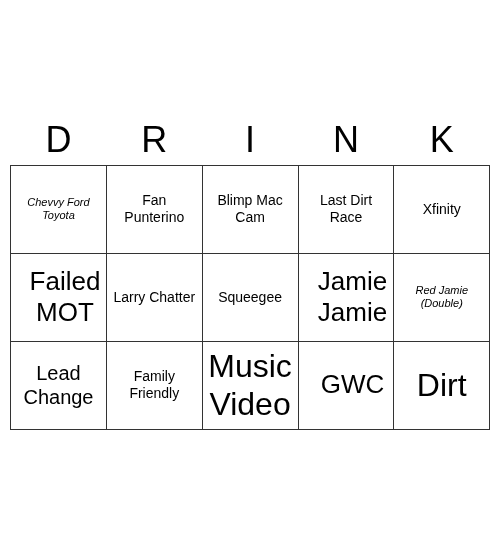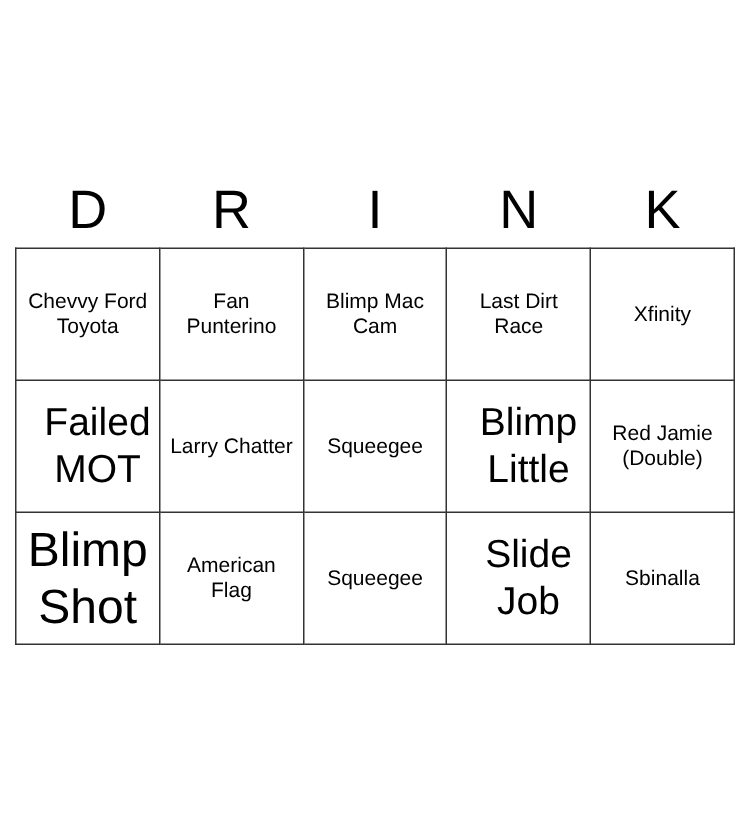--- a/index.html
+++ b/index.html
@@ -29,21 +29,21 @@
       width: 96px;
       height: 88px;
       text-align: center;
       vertical-align: middle;
       padding: 4px;
     }
     .cell-text {
       display: block;
       line-height: 1.2;
     }
-    .size-small { font-size: 14px; }
+    .size-small { font-size: 11px; font-style: italic; }
     .size-medium { font-size: 14px; }
     .size-large { font-size: 20px; }
     .size-xlarge { font-size: 26px; margin-left: 13px; }
     .size-xxlarge { font-size: 32px; }
   </style>
 </head>
 <body>
 
 <table class="bingo-card">
   <thead>
@@ -77,37 +77,37 @@
         <td>
           <span class="cell-text size-xlarge">Failed MOT</span>
         </td>
         <td>
           <span class="cell-text size-medium">Larry Chatter</span>
         </td>
         <td>
           <span class="cell-text size-medium">Squeegee</span>
         </td>
         <td>
-          <span class="cell-text size-xlarge">Blimp Little</span>
+          <span class="cell-text size-xlarge">Jamie Jamie</span>
         </td>
         <td>
           <span class="cell-text size-small">Red Jamie (Double)</span>
         </td>
       </tr>
       <tr>
         <td>
-          <span class="cell-text size-xxlarge">Blimp Shot</span>
+          <span class="cell-text size-large">Lead Change</span>
         </td>
         <td>
-          <span class="cell-text size-small">American Flag</span>
+          <span class="cell-text size-medium">Family Friendly</span>
         </td>
         <td>
-          <span class="cell-text size-medium">Squeegee</span>
+          <span class="cell-text size-xxlarge">Music Video</span>
         </td>
         <td>
-          <span class="cell-text size-xlarge">Slide Job</span>
+          <span class="cell-text size-xlarge">GWC</span>
         </td>
         <td>
-          <span class="cell-text size-medium">Sbinalla</span>
+          <span class="cell-text size-xxlarge">Dirt</span>
         </td>
       </tr>
     </tbody>
 </table>
 
 </body></html>

